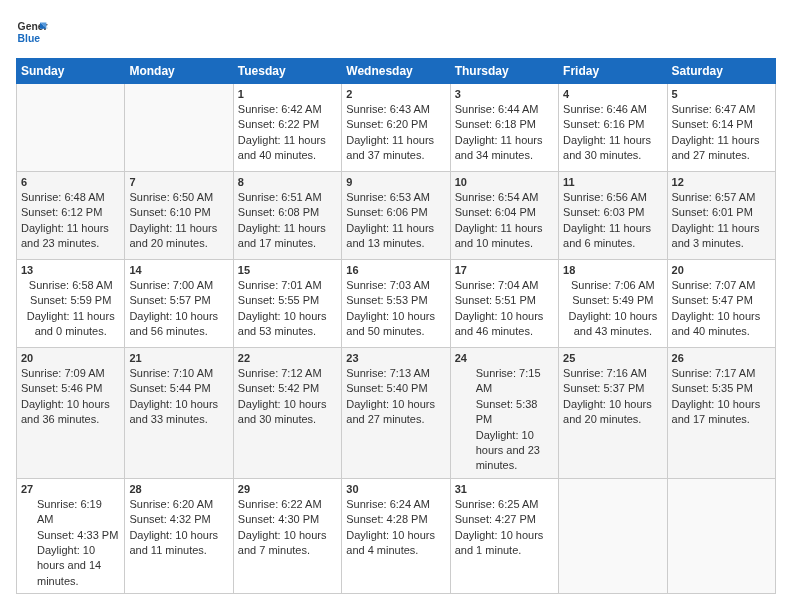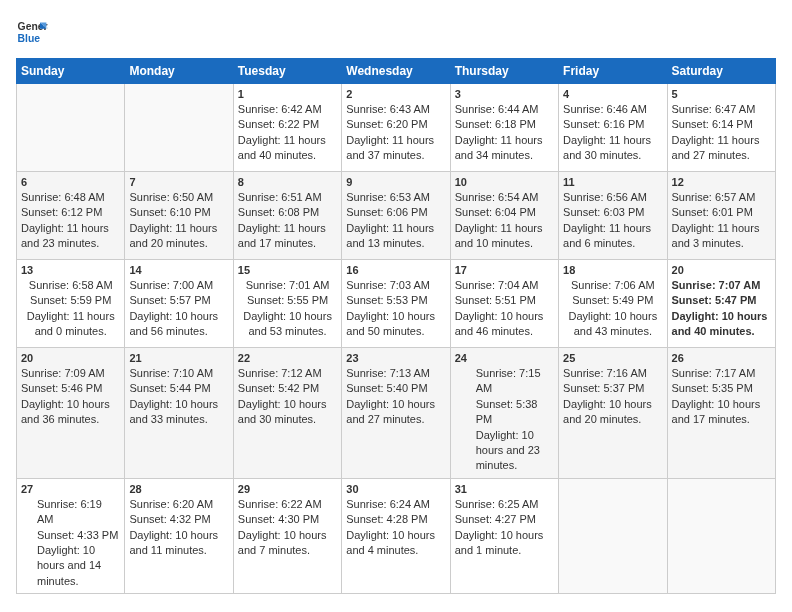--- a/index.html
+++ b/index.html
@@ -188,21 +188,21 @@
 Daylight: 11 hours and 0 minutes.</div>
         </td>
         <td>
           <span class="day-num">14</span>
           <div class="cell-content" style="white-space: pre-line;">Sunrise: 7:00 AM
 Sunset: 5:57 PM
 Daylight: 10 hours and 56 minutes.</div>
         </td>
         <td>
           <span class="day-num">15</span>
-          <div class="cell-content" style="white-space: pre-line; text-align: center;">Sunrise: 7:01 AM
+          <div class="cell-content" style="white-space: pre-line;">Sunrise: 7:01 AM
 Sunset: 5:55 PM
 Daylight: 10 hours and 53 minutes.</div>
         </td>
         <td>
           <span class="day-num">16</span>
           <div class="cell-content" style="white-space: pre-line;">Sunrise: 7:03 AM
 Sunset: 5:53 PM
 Daylight: 10 hours and 50 minutes.</div>
         </td>
         <td>
@@ -212,21 +212,21 @@
 Daylight: 10 hours and 46 minutes.</div>
         </td>
         <td>
           <span class="day-num">18</span>
           <div class="cell-content" style="white-space: pre-line; text-align: center;">Sunrise: 7:06 AM
 Sunset: 5:49 PM
 Daylight: 10 hours and 43 minutes.</div>
         </td>
         <td>
           <span class="day-num">20</span>
-          <div class="cell-content" style="white-space: pre-line; font-weight: bold;">Sunrise: 7:07 AM
+          <div class="cell-content" style="white-space: pre-line;">Sunrise: 7:07 AM
 Sunset: 5:47 PM
 Daylight: 10 hours and 40 minutes.</div>
         </td>
       </tr>
       <tr>
         <td>
           <span class="day-num">20</span>
           <div class="cell-content" style="white-space: pre-line;">Sunrise: 7:09 AM
 Sunset: 5:46 PM
 Daylight: 10 hours and 36 minutes.</div>

